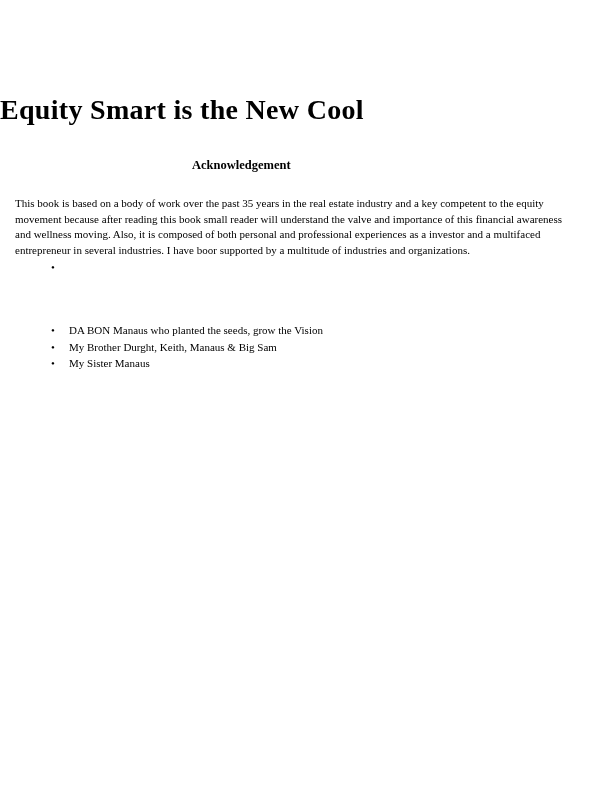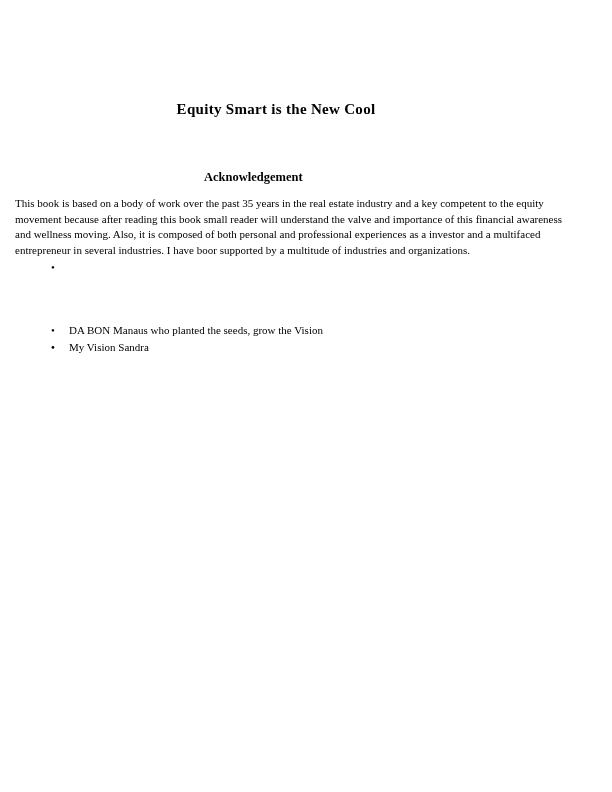--- a/index.html
+++ b/index.html
@@ -15,31 +15,31 @@
     color: #000000;
     font-family: "Liberation Serif", serif;
     overflow: hidden;
   }
   .book-title {
     position: absolute;
     top: 96px;
     left: 0;
     width: 552px;
     margin: 0;
-    text-align: center;
-    font-size: 15px;
+    text-align: left;
+    font-size: 28px;
     font-weight: bold;
     line-height: 27px;
     letter-spacing: 0.3px;
   }
   .section-heading {
     position: absolute;
     top: 158px;
     left: 192px;
-    margin: 12px;
+    margin: 0;
     font-size: 12.5px;
     font-weight: bold;
     line-height: 15px;
   }
   .intro-paragraph {
     position: absolute;
     top: 188px;
     left: 7px;
     width: 601px;
     margin: 8px;
@@ -92,20 +92,21 @@
   <ul class="ack-list">
     <li class="multiline">
       <span class="bullet-glyph">•</span>
     </li>
     <li>
       <span class="bullet-glyph">•</span>
       <span>DA BON Manaus who planted the seeds, grow the Vision</span>
     </li>
     <li>
       <span class="bullet-glyph">•</span>
+      <span>My Brother Durght, Keith, Manaus &amp; Big Sam</span>
     </li>
     <li>
       <span class="bullet-glyph">•</span>
-      <span>My Vision Sandra</span>
+      <span>My Sister Manaus</span>
     </li>
   </ul>
 
 </div>
 
 </body></html>

